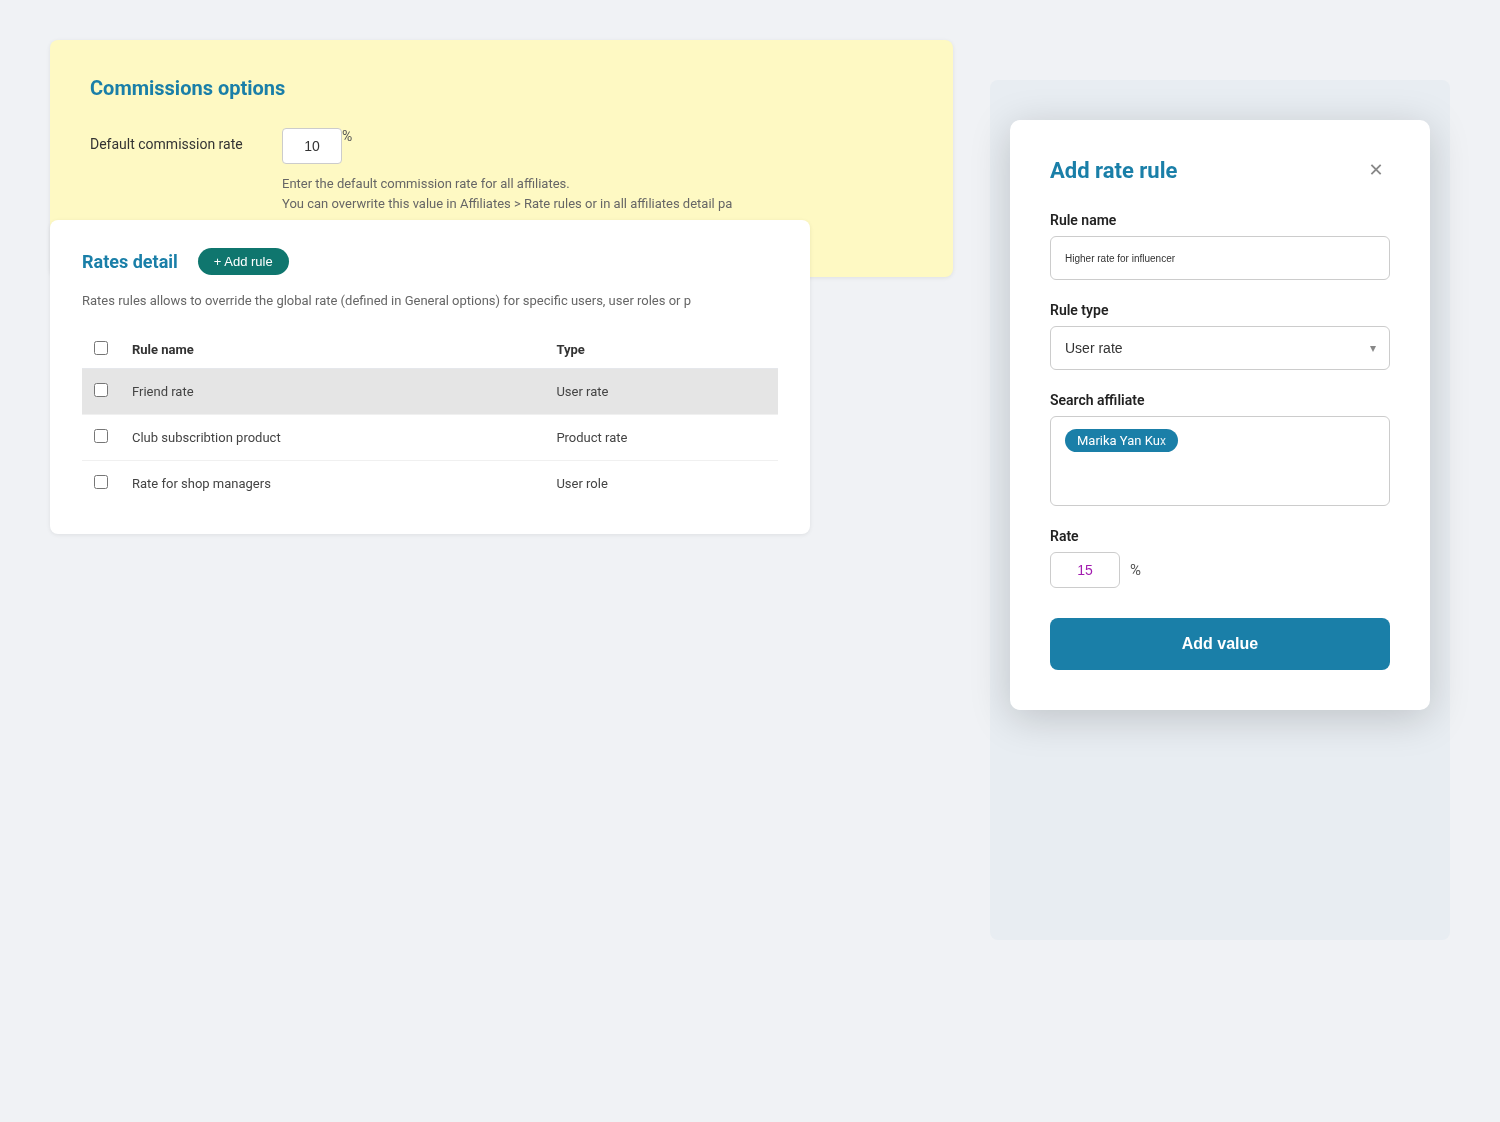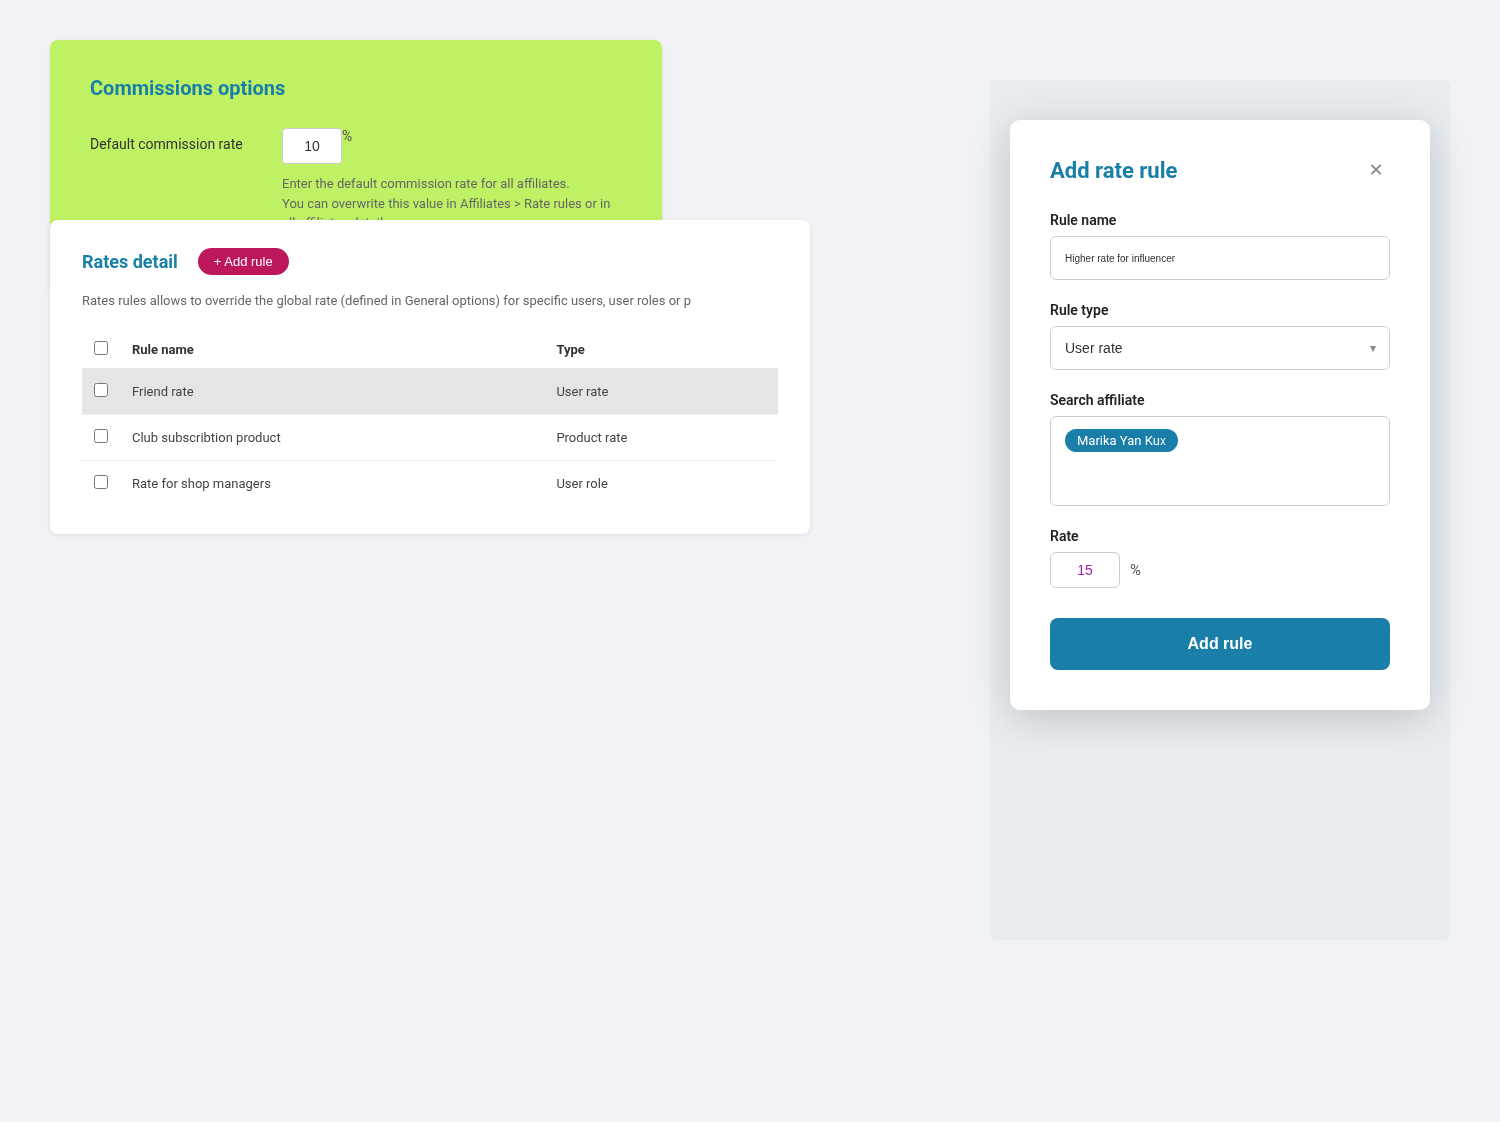--- a/index.html
+++ b/index.html
@@ -12,25 +12,25 @@
       justify-content: center;
       padding: 40px 20px;
     }
     .page-wrapper {
       position: relative;
       width: 1400px;
       min-height: 1040px;
     }
     
     .main-content {
-      background: #bef264;
+      background: #fef9c3;
       border-radius: 8px;
       box-shadow: 0 1px 4px rgba(0,0,0,0.08);
       padding: 36px 40px;
-      width: 612px;
+      width: 903px;
       position: absolute;
       top: 0;
       left: 0;
     }
     .section-title {
       color: #1a7fa8;
       font-size: 20px;
       font-weight: 700;
       margin-bottom: 28px;
     }
@@ -89,21 +89,21 @@
       align-items: center;
       gap: 20px;
       margin-bottom: 16px;
     }
     .rates-title {
       color: #1a7fa8;
       font-size: 18px;
       font-weight: 700;
     }
     .add-rule-btn {
-      background: #be185d;
+      background: #0f766e;
       color: #fff;
       border: none;
       border-radius: 20px;
       padding: 6px 16px;
       font-size: 13px;
       cursor: pointer;
       font-weight: 500;
     }
     .rates-description {
       font-size: 13px;
@@ -399,16 +399,16 @@
       </div>
 
       <div class="form-group">
         <label class="form-label">Rate</label>
         <div class="rate-input-row">
           <input class="rate-input" type="text" value="15" style="">
           <span class="rate-percent">%</span>
         </div>
       </div>
 
-      <button class="add-rule-submit">Add rule</button>
+      <button class="add-rule-submit">Add value</button>
     </div>
   </div>
 </div>
 
 </body></html>

